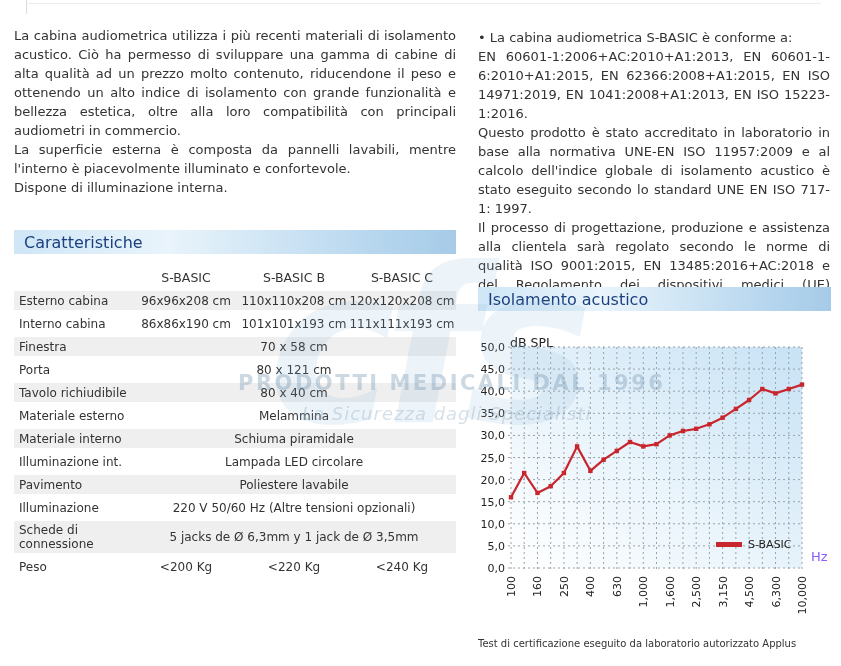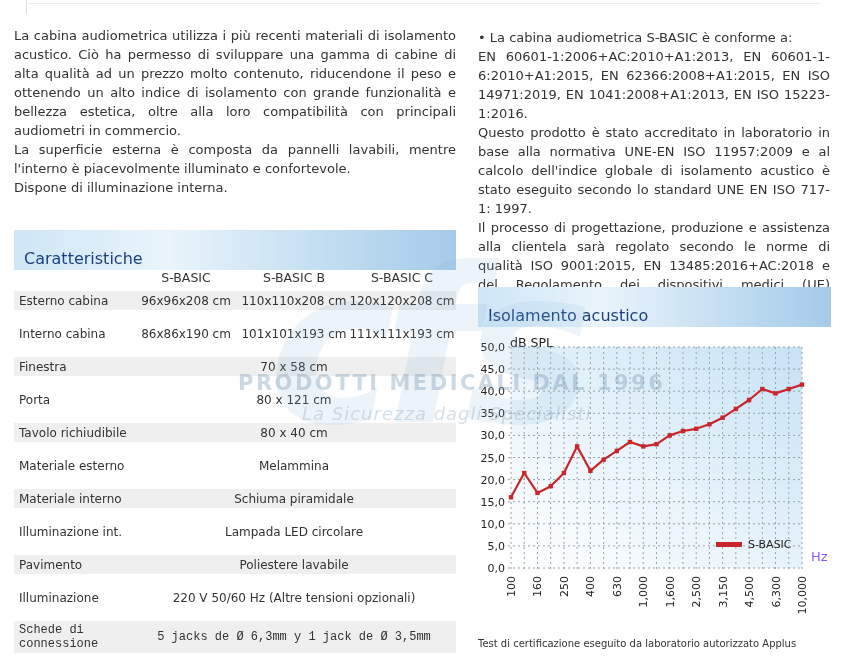--- a/index.html
+++ b/index.html
@@ -11,33 +11,33 @@
   }
   
   .corner-v { position:absolute; left:26px; top:0; width:1px; height:14px; background:#dcdcdc; }
   .corner-h { position:absolute; left:26px; top:3px; width:795px; height:1px; background:#ececec; }
 
   
   .left-col { position:absolute; left:14px; top:26px; width:442px; }
   .left-col p, .right-col p { margin:0; font-size:13px; line-height:19px; text-align:justify; color:#333; }
 
   .section-bar {
-    position:absolute; height:21px; padding-top:19px;
+    position:absolute; height:21px; padding-top:3px;
     background:linear-gradient(90deg,#cfe6f6 0%, #e9f4fb 35%, #b6d6ee 82%, #a6cbe8 100%);
     color:#1b4080; font-size:16px; line-height:20px; padding-left:10px; box-sizing:content-box;
   }
   #bar-caratteristiche { left:14px; top:230px; width:432px; }
   #bar-isolamento     { left:478px; top:287px; width:343px; }
 
   
   .spec-table { position:absolute; left:14px; top:266px; width:442px; font-size:12px; }
   .t-head { display:flex; align-items:center; height:22px; margin-bottom:3px; font-size:12.5px; }
-  .t-row  { display:flex; align-items:center; min-height:19px; margin-bottom:14px; }
+  .t-row  { display:flex; align-items:center; min-height:19px; margin-bottom:4px; }
   .t-row.alt { background:#efefef; }
-  .t-row.tall { min-height:32px;font-family:Liberation Mono, monospace; }
+  .t-row.tall { min-height:32px; }
   .t-label { width:118px; padding:1px 0 1px 5px; box-sizing:border-box; }
   .t-col, .t-val { width:108px; text-align:center; }
   .t-span { flex:1; text-align:center; }
 
   
   .right-col { position:absolute; left:478px; top:28px; width:352px; }
 
   
   #chart-title { position:absolute; left:510px; top:335px; font-size:12.5px; color:#222; }
   #iso-chart   { position:absolute; left:478px; top:342px; }

